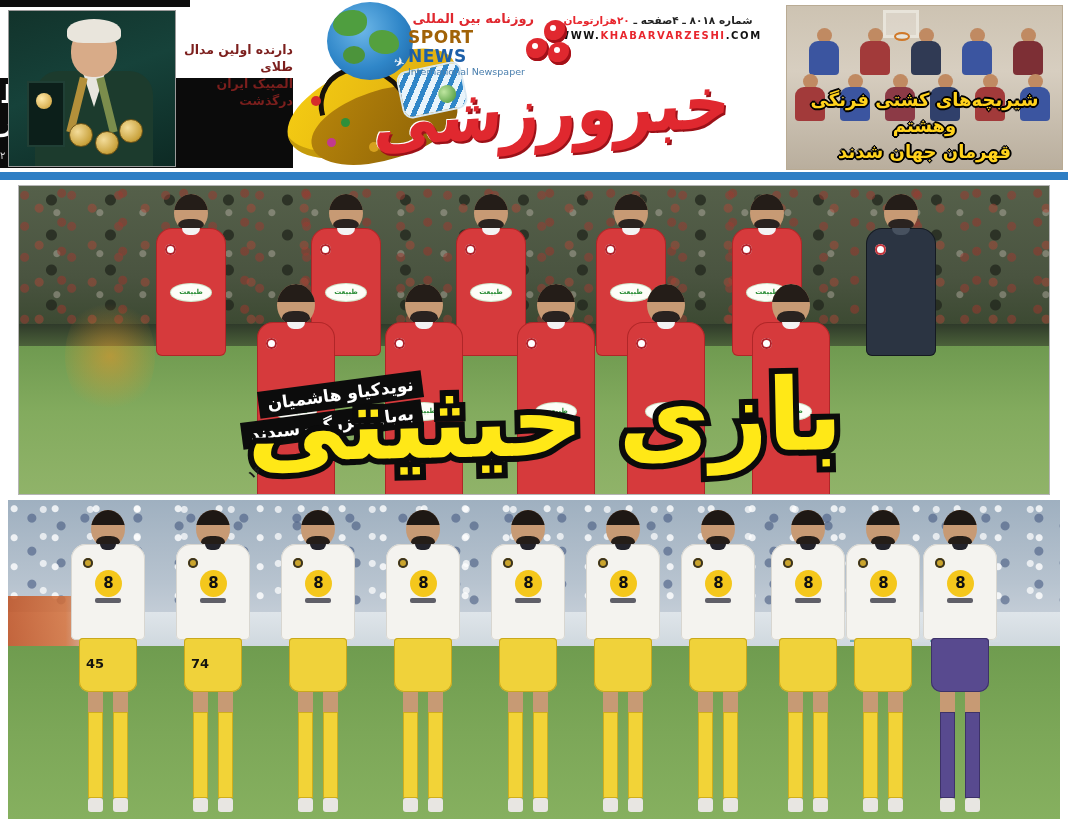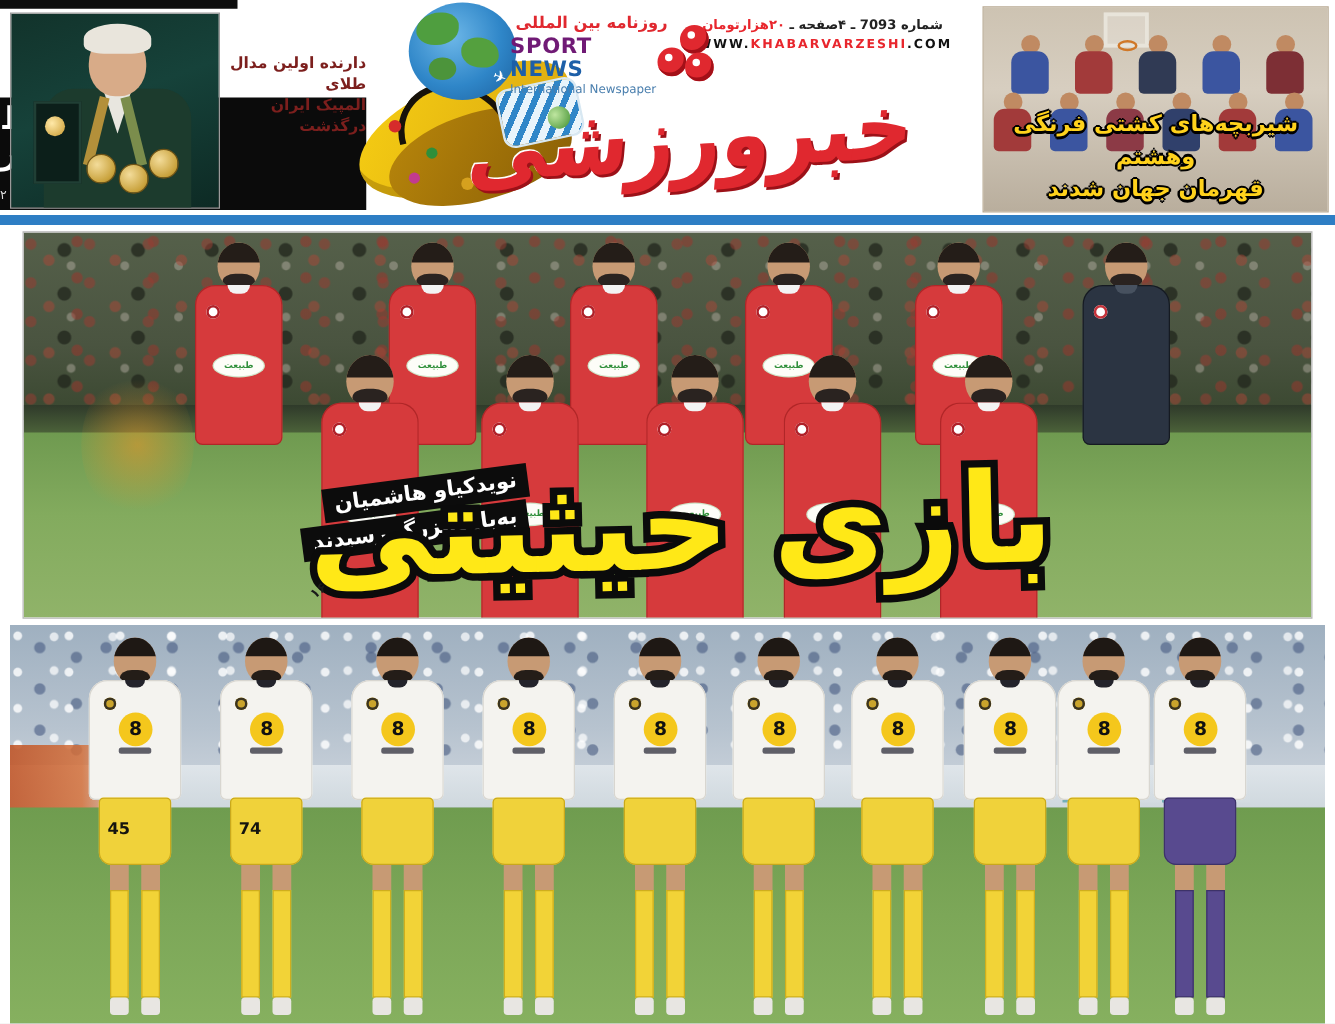--- a/index.html
+++ b/index.html
@@ -60,21 +60,21 @@
             display:flex;align-items:center;justify-content:center;}
   .wordmark span{font-size:64px;font-weight:bold;color:#e0282f;white-space:nowrap;
                  transform:skewX(-8deg) rotate(-3deg) scaleY(1.15);
                  text-shadow:2px 2px 0 #9c1118, -1px -1px 0 #ffffff;}
   .dots3{position:absolute;left:524px;top:20px;width:50px;height:48px;z-index:5;}
   .dots3 i{position:absolute;width:23px;height:23px;border-radius:50%;background:#e0282f;box-shadow:inset -2px -3px 0 #a31018;}
   .dots3 i b{position:absolute;left:6px;top:5px;width:6px;height:6px;border-radius:50%;background:#fff;}
   .mh-text{position:absolute;left:408px;top:12px;width:126px;z-index:4;line-height:1.1;}
   .mh-fa{color:#e0282f;font-size:13px;font-weight:bold;}
   .mh-en{font-size:17px;font-weight:bold;letter-spacing:.5px;margin-top:2px;}
-  .mh-en .sp{color:#701a75;}
+  .mh-en .sp{color:#a16207;}
   .mh-en .nw{color:#1d5fa8;}
   .mh-sub{color:#4a7fae;font-size:9.5px;margin-top:1px;}
   
   .dateline{position:absolute;left:558px;top:12px;width:200px;text-align:center;z-index:4;line-height:1.55;}
   .dl1{font-size:10.5px;font-weight:bold;color:#222;}
   .dl2{font-size:10.5px;font-weight:bold;color:#222;}
   .dl2 .price{color:#e8262d;}
   .dl3{font-size:10px;font-weight:bold;letter-spacing:1.6px;color:#111;}
   .dl3 .dom{color:#e8262d;}
   
@@ -250,21 +250,21 @@
         <b></b>
       </i>
   </div>
   <div class="mh-text">
     <div class="mh-fa" dir="rtl">روزنامه بین المللی</div>
     <div class="mh-en"><span class="sp">SPORT</span> <span class="nw">NEWS</span></div>
     <div class="mh-sub">International Newspaper</div>
   </div>
 
   <div class="dateline">
-    <div class="dl2" dir="rtl"><span>شماره 7093 ـ ۴صفحه ـ</span> <span class="price">۲۰هزارتومان</span></div>
+    <div class="dl2" dir="rtl"><span>شماره ۸۰۱۸ ـ ۴صفحه ـ</span> <span class="price">۲۰هزارتومان</span></div>
     <div class="dl3"><span>WWW.</span><span class="dom">KHABARVARZESHI</span><span>.COM</span></div>
   </div>
 
   <div class="wrestle">
     <div class="hoop">
         <i></i>
       </div>
     <div id="wr-figures">
         <div class="wr" style="left: 22px; top: 22px;">
           <div class="wh"></div>

